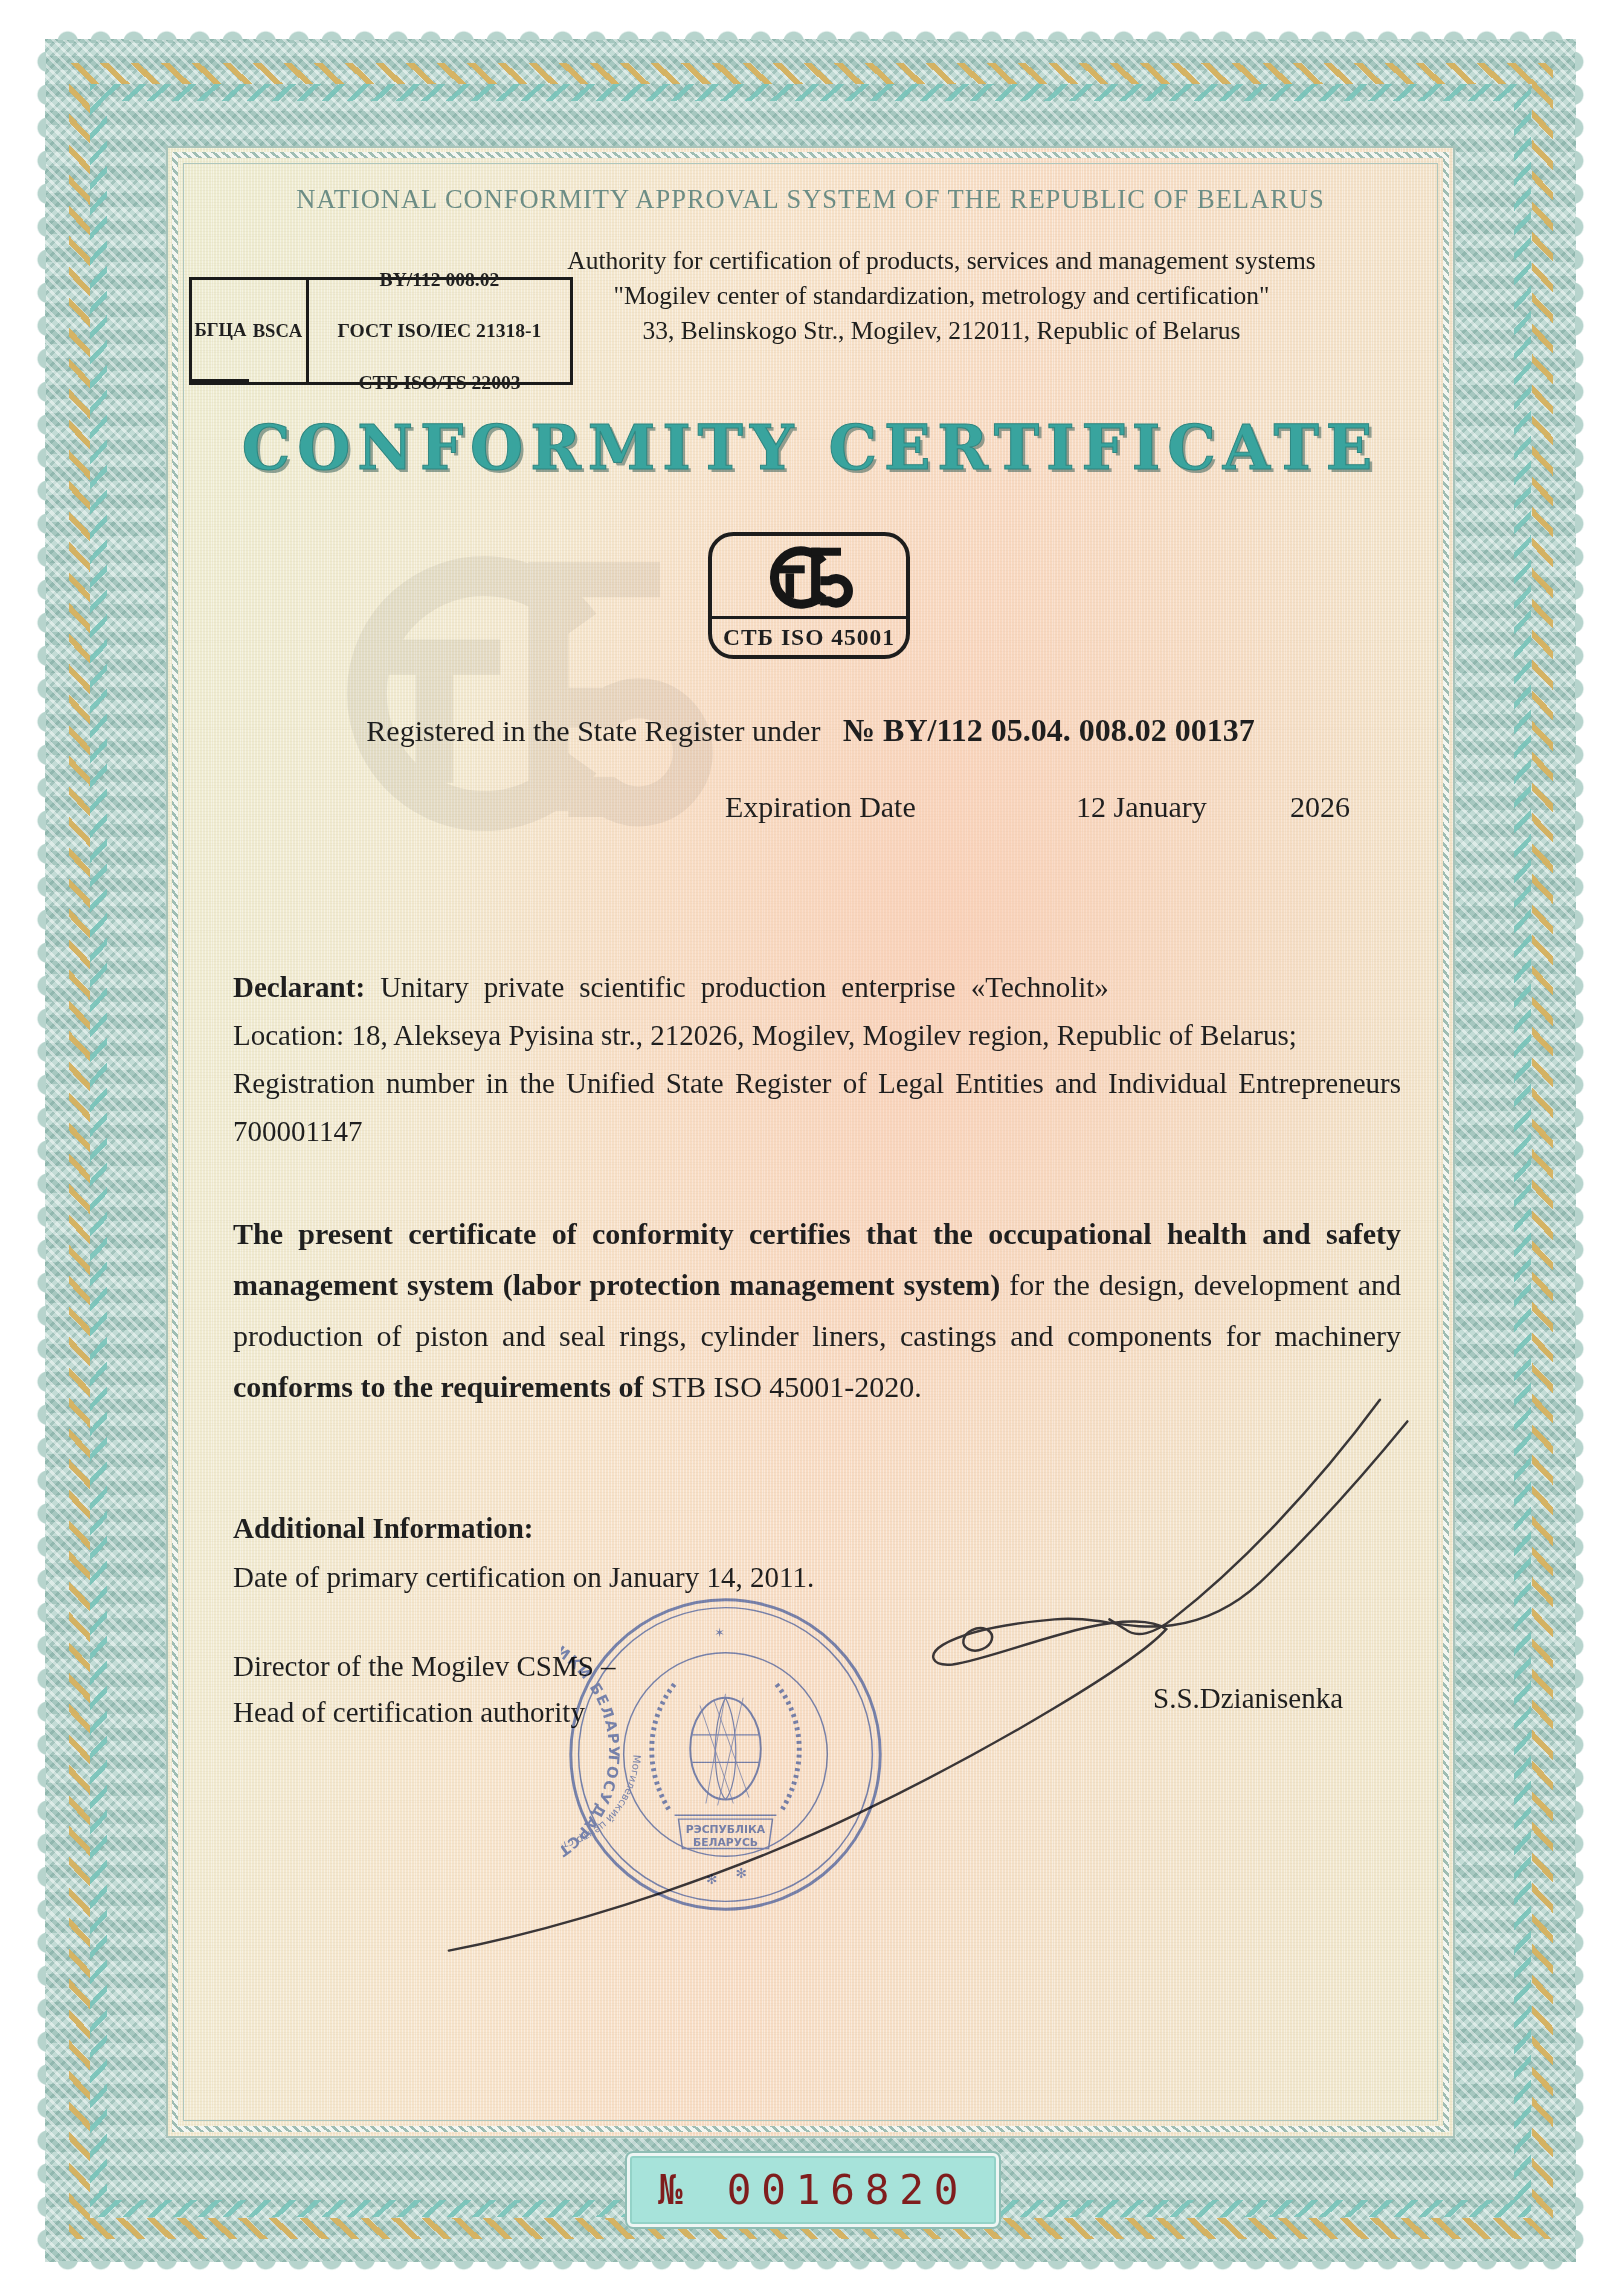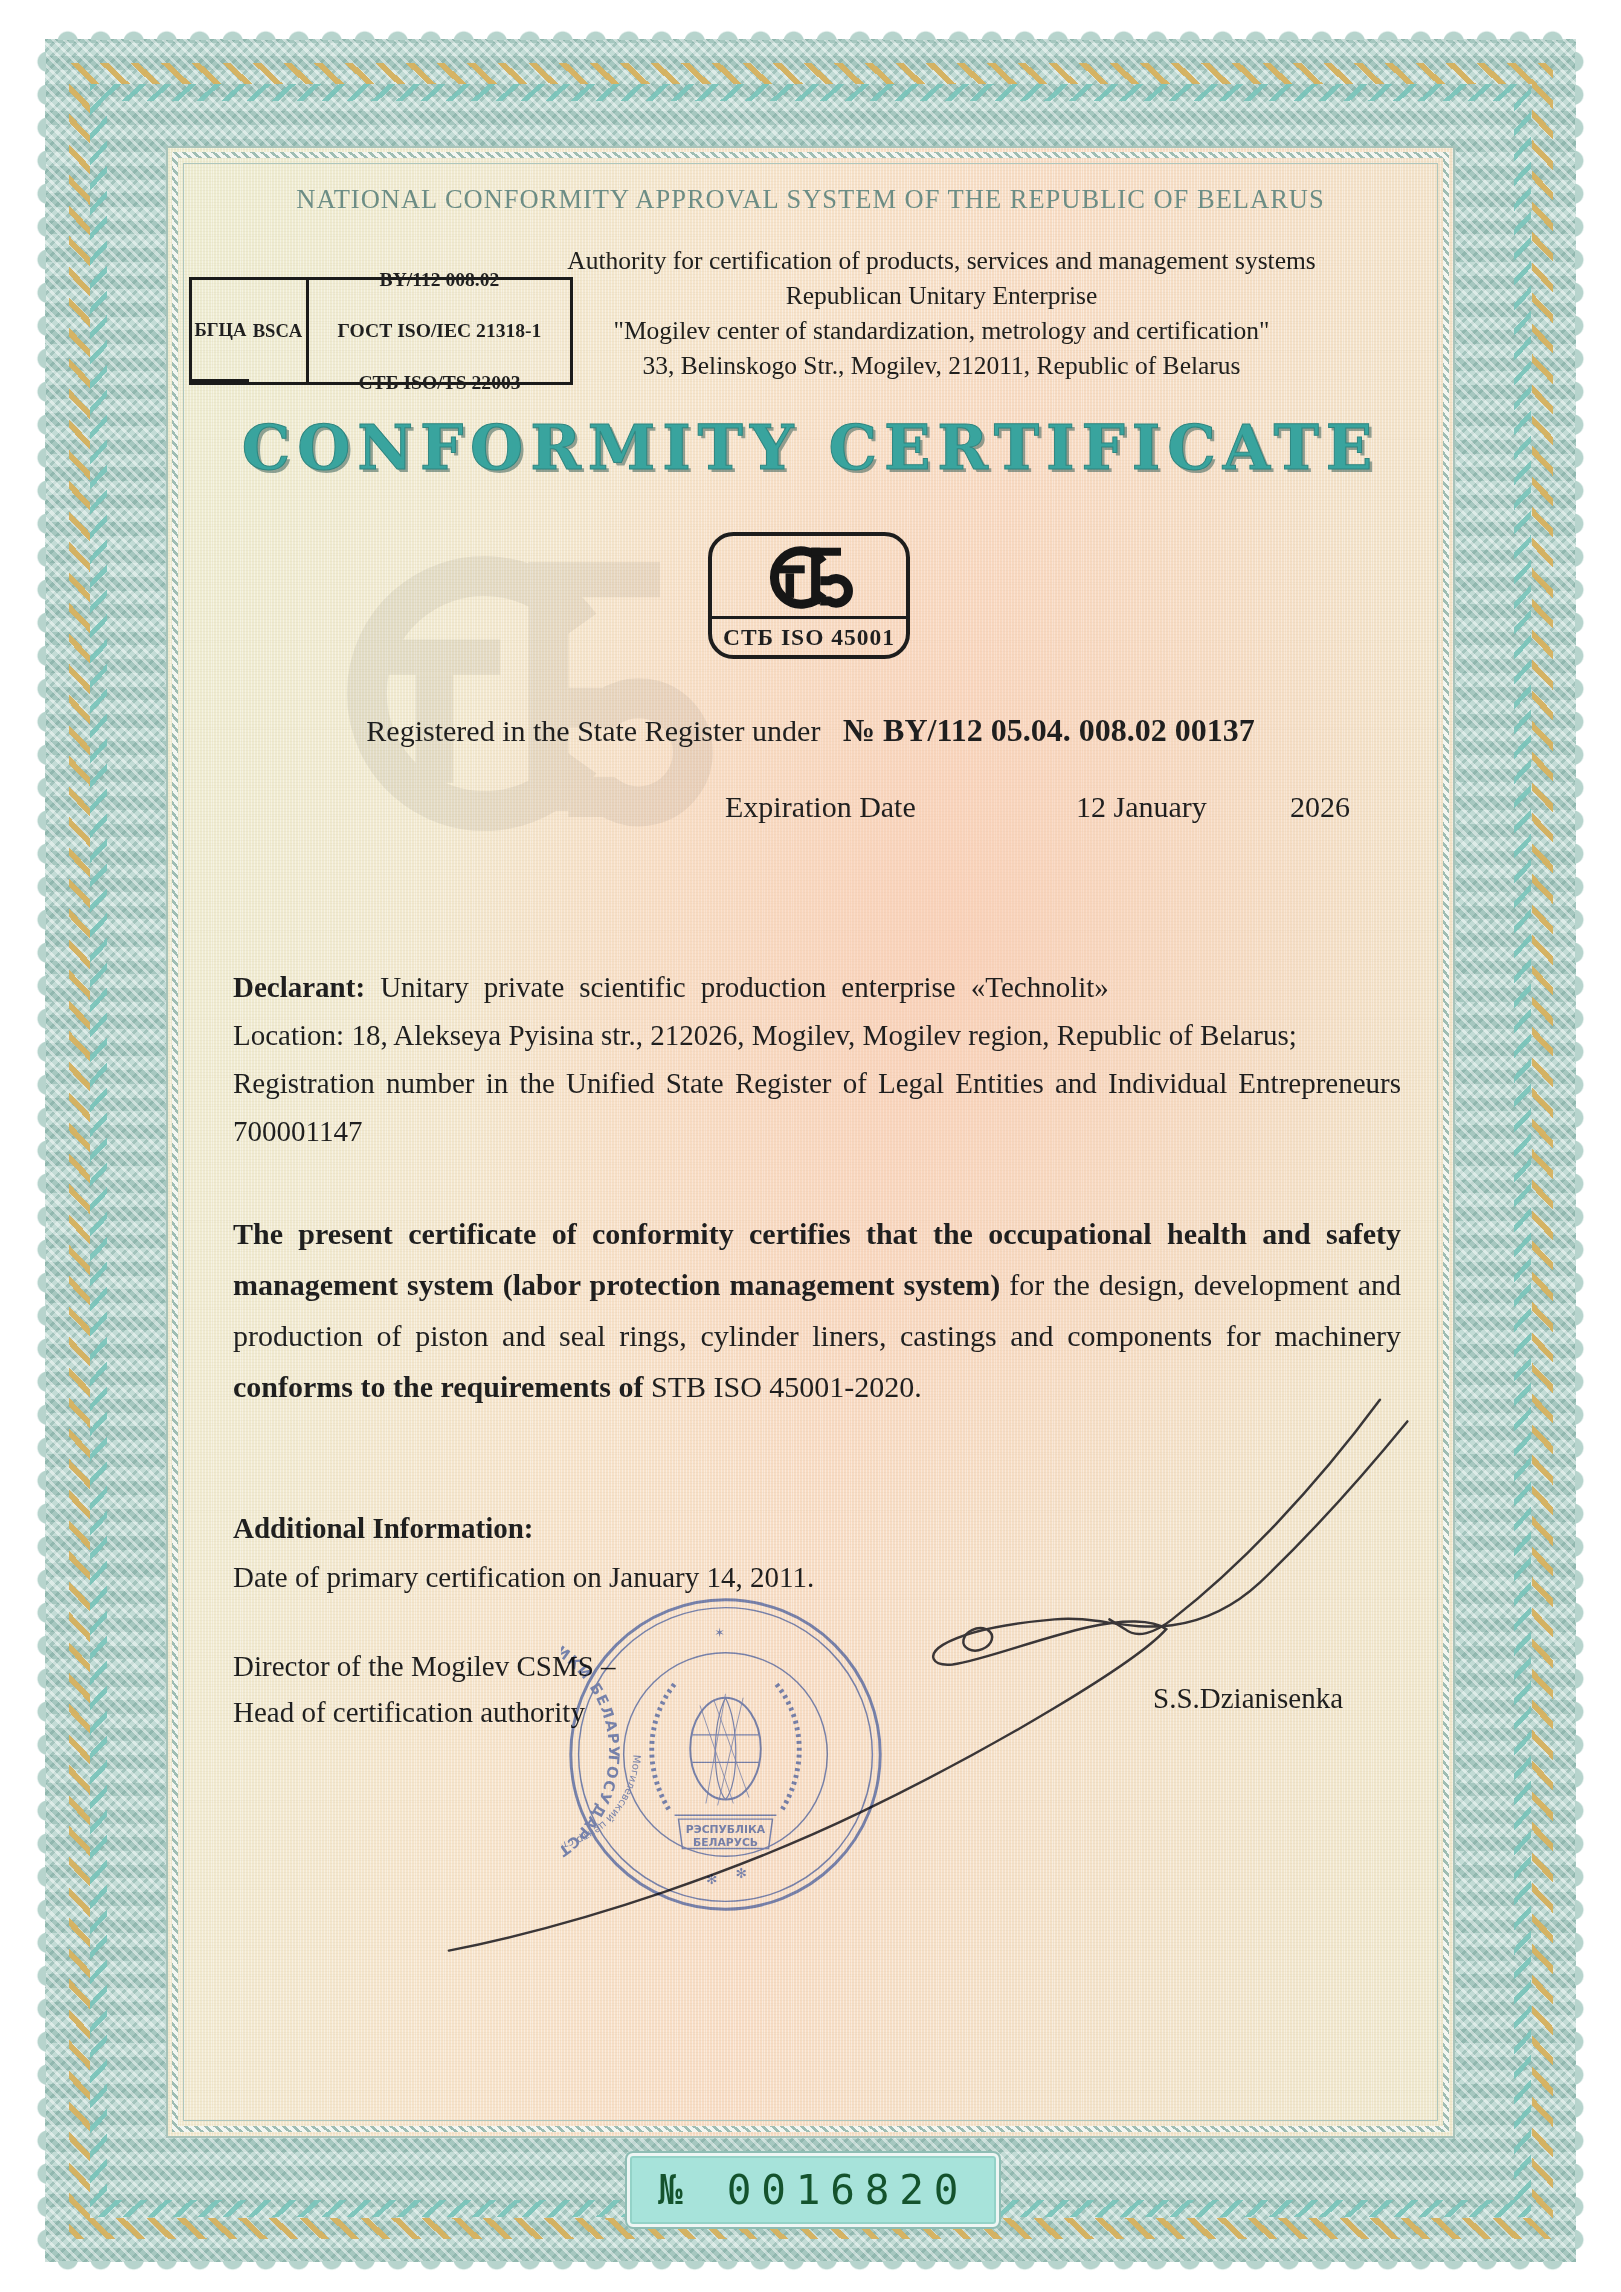--- a/index.html
+++ b/index.html
@@ -89,21 +89,21 @@
   .sig-name { left:1153px; top:1682px; font-size:29px; }
 
   .seal-svg { left:561px; top:1590px; opacity:0.92; mix-blend-mode:multiply; }
   .sign-svg { left:0; top:0; mix-blend-mode:multiply; pointer-events:none; }
   .wm { left:284px; top:510px; opacity:0.06; }
 
   .serial { left:627px; top:2153px; width:372px; height:74px; box-sizing:border-box;
     background:#a7e3da; border:3.9px solid #eef6f4; border-radius:5.9px;
     box-shadow:0 0 0 2px #8fbdb4, inset 0 0 0 2px #93d2c7;
     display:flex; align-items:center; justify-content:center;
-    font-family:"DejaVu Sans Mono", monospace; font-size:41px; color:#14532d; letter-spacing:9.8px; }
+    font-family:"DejaVu Sans Mono", monospace; font-size:41px; color:#7f1d1d; letter-spacing:9.8px; }
 </style>
 </head>
 <body>
 
 <div class="page">
 
   <div class="band">
     <div class="sc t"></div>
     <div class="sc b"></div>
     <div class="sc l"></div>
@@ -127,21 +127,20 @@
     </div>
     <div class="accr-right">
       <div>BY/112 008.02</div>
       <div>ГОСТ ISO/IEC 21318-1</div>
       <div>СТБ  ISO/TS 22003</div>
     </div>
   </div>
 
   <div class="abs authority">
     <div>Authority for certification of products, services and management systems</div>
-    <div>Republican Unitary Enterprise</div>
     <div>"Mogilev center of standardization, metrology and certification"</div>
     <div>33, Belinskogo Str., Mogilev, 212011, Republic of Belarus</div>
   </div>
 
   <div class="abs cert-title">CONFORMITY CERTIFICATE</div>
 
   <div class="abs logo">
     <div class="logo-box">
       <div class="logo-mark">
         <svg width="110" height="80" viewBox="0 0 200 150">

